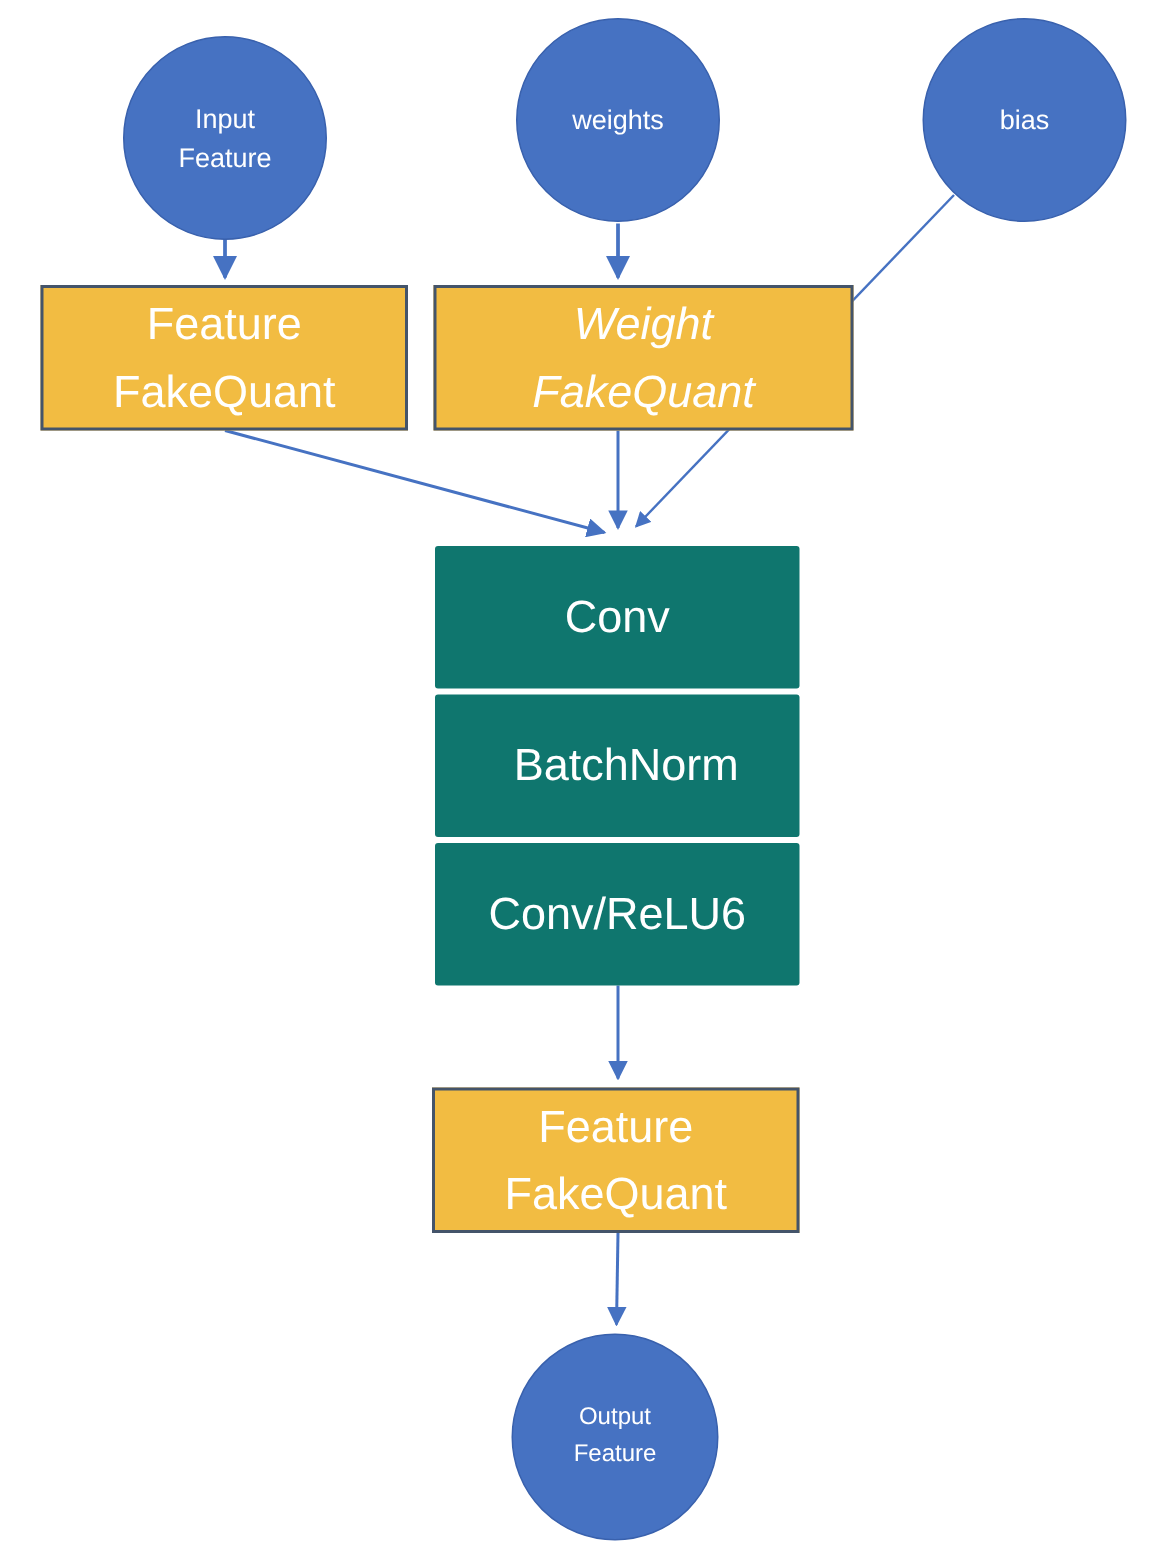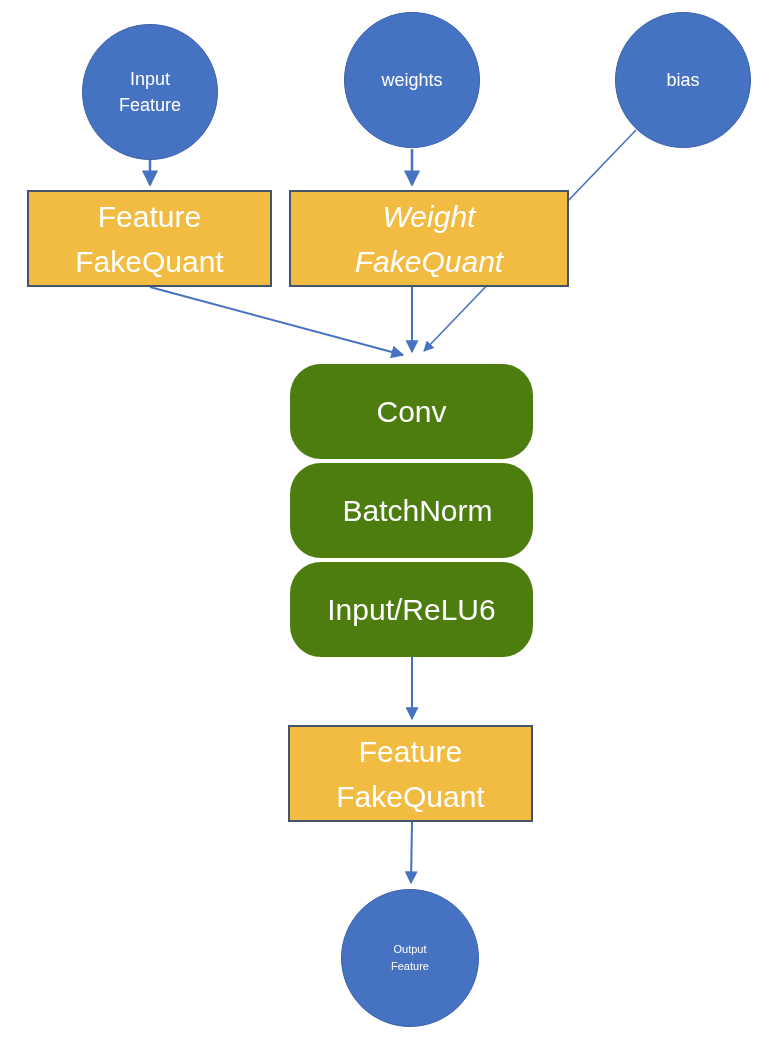--- a/index.html
+++ b/index.html
@@ -28,30 +28,30 @@
     white-space: pre-line;
     box-sizing: border-box;
   }
   .circle {
     border-radius: 50%;
     background: #4672C2;
     border: 1.5px solid #3961AD;
     font-size: 18px;
     line-height: 1.45;
   }
-  .circle.small-text { font-size: 11px; line-height: 1.55; }
+  .circle.small-text { font-size: 16px; line-height: 1.55; }
   .gold-rect {
     background: #F2BC42;
     border: 2px solid #44546A;
     font-size: 30px;
     line-height: 1.5;
   }
   .blue-round {
-    background: #4d7c0f;
-    border-radius: 31px;
+    background: #0f766e;
+    border-radius: 2px;
     font-size: 30px;
     line-height: 1.3;
   }
   
   .n-input   { left: 82px;  top: 24px;  width: 136px; height: 136px; }
   .n-weights { left: 344px; top: 12px;  width: 136px; height: 136px; }
   .n-bias    { left: 615px; top: 12px;  width: 136px; height: 136px; }
   .n-ffq-top { left: 27px;  top: 190px; width: 245px; height: 97px; }
   .n-wfq     { left: 289px; top: 190px; width: 280px; height: 97px; font-style: italic; }
   .n-conv    { left: 290px; top: 364px; width: 243px; height: 95px; }
@@ -105,21 +105,21 @@
 
   <div class="node blue-round n-conv">
     <span>Conv</span>
   </div>
 
   <div class="node blue-round n-bn">
     <span>BatchNorm</span>
   </div>
 
   <div class="node blue-round n-relu">
-    <span>Input/ReLU6</span>
+    <span>Conv/ReLU6</span>
   </div>
 
   <div class="node gold-rect n-ffq-bot">
     <span>Feature
 FakeQuant</span>
   </div>
 
   <div class="node circle small-text n-output">
     <span>Output
 Feature</span>

